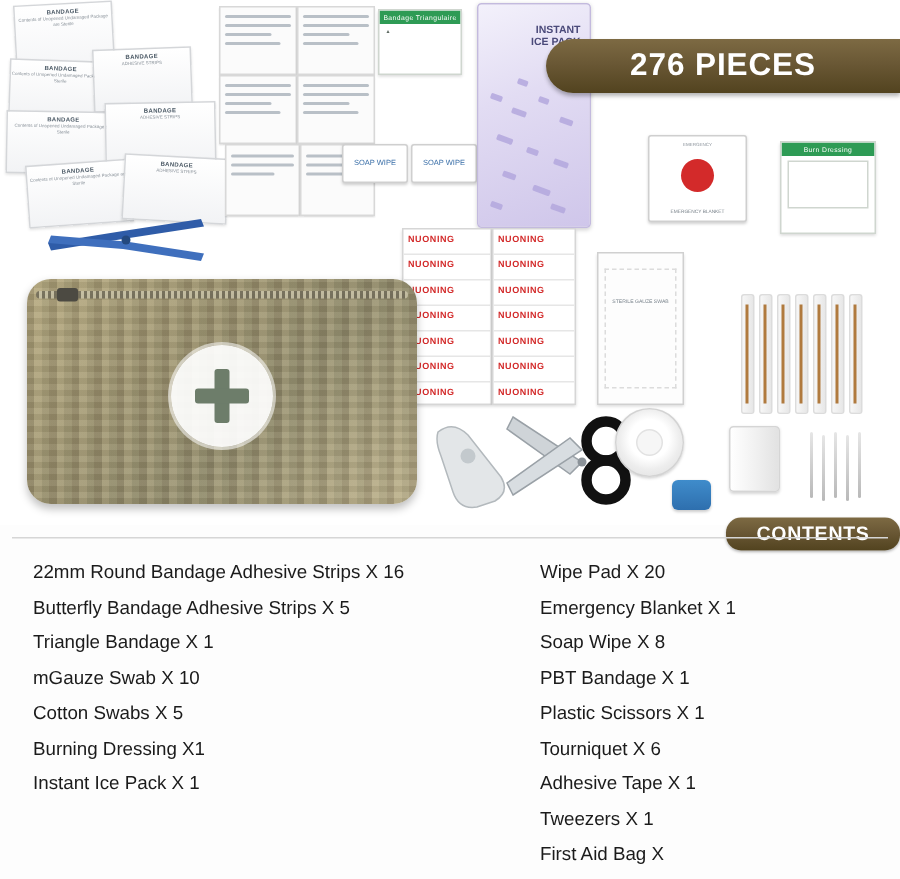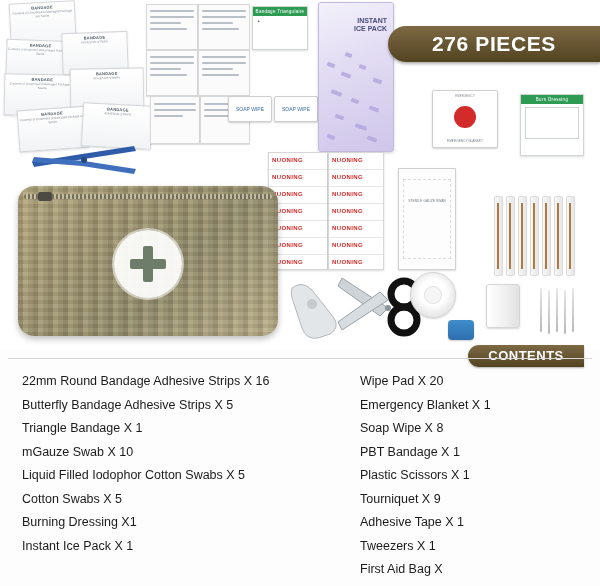--- a/index.html
+++ b/index.html
@@ -301,47 +301,48 @@
     top: 50%; left: 16px;
     width: 36px; height: 10px;
     transform: translateY(-50%);
   }
 
   
   #pieces-banner {
     position: absolute;
     right: 0;
     top: 26px;
-    width: 212px;
+    width: 236px;
     height: 36px;
     background: linear-gradient(180deg,#7d6a43 0%,#6a5835 45%,#52431f 100%);
     border-top-left-radius: 18px;
     border-bottom-left-radius: 18px;
     box-shadow: 0 2px 3px rgba(0,0,0,0.3);
   }
   #pieces-banner .txt {
     color: #ffffff;
     font-size: 21px;
     font-weight: bold;
     letter-spacing: .6px;
     line-height: 36px;
     text-align: center;
   }
 
   
   #contents-banner {
     position: absolute;
-    right: 16px;
+    right: 0;
     top: 345px;
     width: 116px;
     height: 22px;
     background: linear-gradient(180deg,#7d6a43 0%,#6a5835 45%,#52431f 100%);
     border-top-left-radius: 11px;
     border-bottom-left-radius: 11px;
     box-shadow: 0 1px 2px rgba(0,0,0,0.3);
+    border-radius: 10px;
   }
   #contents-banner .txt {
     color: #ffffff;
     font-size: 13px;
     font-weight: bold;
     letter-spacing: .5px;
     line-height: 22px;
     text-align: center;
   }
 
@@ -628,31 +629,30 @@
   </div>
 
   <div id="divider"></div>
 
   <div id="contents-wrap">
     <div class="col" id="col-left">
       <div class="item">22mm Round Bandage Adhesive Strips X 16</div>
       <div class="item">Butterfly Bandage Adhesive Strips X 5</div>
       <div class="item">Triangle Bandage X 1</div>
       <div class="item">mGauze Swab X 10</div>
-      <div class="item">Liquid Filled Iodophor Cotton Swabs X 5</div>
       <div class="item">Cotton Swabs X 5</div>
       <div class="item">Burning Dressing X1</div>
       <div class="item">Instant Ice Pack X 1</div>
     </div>
     <div class="col" id="col-right">
       <div class="item">Wipe Pad X 20</div>
       <div class="item">Emergency Blanket X 1</div>
       <div class="item">Soap Wipe X 8</div>
       <div class="item">PBT Bandage X 1</div>
       <div class="item">Plastic Scissors X 1</div>
-      <div class="item">Tourniquet X 9</div>
+      <div class="item">Tourniquet X 6</div>
       <div class="item">Adhesive Tape X 1</div>
       <div class="item">Tweezers X 1</div>
       <div class="item">First Aid Bag X</div>
     </div>
   </div>
 
 </div>
 
 </body></html>

